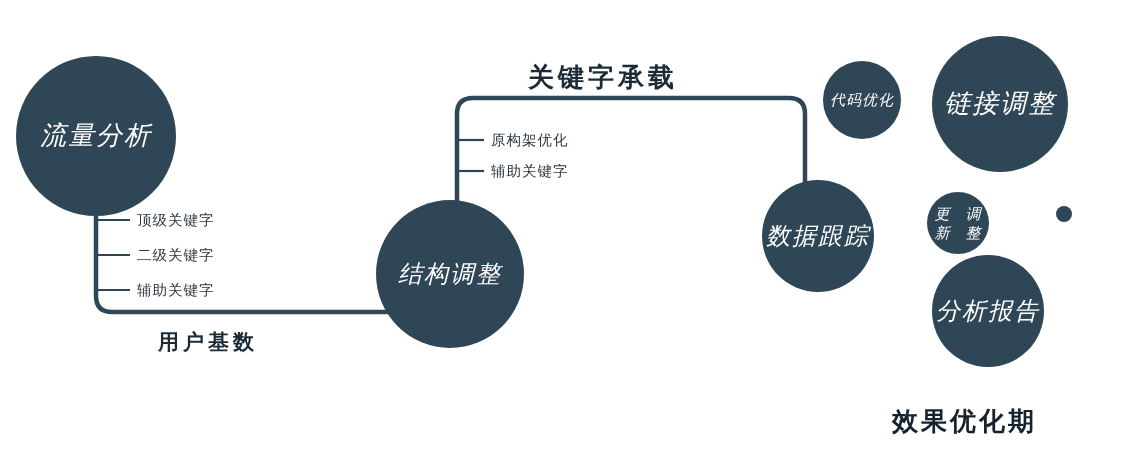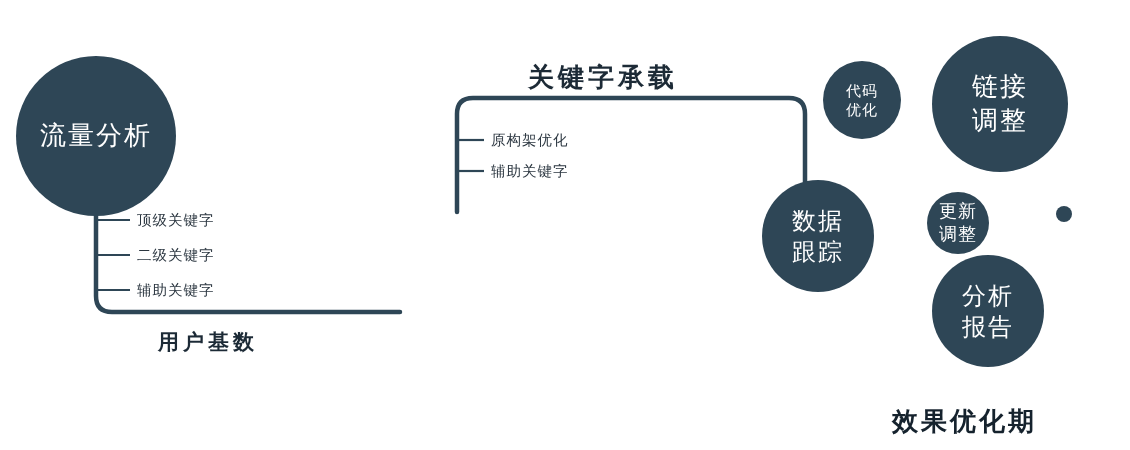--- a/index.html
+++ b/index.html
@@ -19,31 +19,32 @@
     position:absolute;left:0;top:0;width:1130px;height:450px;
   }
   .connectors path{
     fill:none;stroke:var(--accent);stroke-width:4.5;stroke-linecap:round;
   }
   .connectors line{
     stroke:var(--accent);stroke-width:2.2;
   }
   .node{
     position:absolute;border-radius:50%;background:var(--accent);
-    color:#ffffff;display:flex;flex-direction:column;align-items:center;
+    color:#ffffff;display:flex;flex-direction:row;align-items:center;
     justify-content:center;text-align:center;letter-spacing:2px;
     line-height:1.3;
+    font-style:italic;
   }
   .node span{display:block;}
   .n-traffic{left:16px;top:56px;width:160px;height:160px;font-size:26px;text-align:right;}
   .n-structure{left:376px;top:200px;width:148px;height:148px;font-size:24px;}
   .n-tracking{left:762px;top:180px;width:112px;height:112px;font-size:24px;}
   .n-code{left:823px;top:61px;width:78px;height:78px;font-size:15px;letter-spacing:1px;}
   .n-link{left:932px;top:36px;width:136px;height:136px;font-size:26px;}
-  .n-update{left:927px;top:192px;width:62px;height:62px;font-size:18px;letter-spacing:1px;}
+  .n-update{left:927px;top:192px;width:62px;height:62px;font-size:15px;letter-spacing:1px;}
   .n-dot{left:1056px;top:206px;width:16px;height:16px;}
   .n-report{left:932px;top:255px;width:112px;height:112px;font-size:24px;}
   .branch-label{
     position:absolute;color:#2B3640;font-size:14.5px;letter-spacing:1px;
     line-height:1;white-space:nowrap;
   }
   .b-t1{left:137px;top:213px;}
   .b-t2{left:137px;top:248px;}
   .b-t3{left:137px;top:283px;}
   .b-s1{left:491px;top:133px;}
@@ -71,20 +72,23 @@
     <line x1="96" y1="255" x2="130" y2="255"></line>
     <line x1="96" y1="290" x2="130" y2="290"></line>
     <line x1="457" y1="140" x2="484" y2="140"></line>
     <line x1="457" y1="171" x2="484" y2="171"></line>
   </svg>
 
   <div class="node n-traffic">
     <span>流量分析</span>
   </div>
 
+  <div class="node n-structure">
+    <span>结构调整</span>
+  </div>
 
   <div class="node n-tracking">
     <span>数据</span>
     <span>跟踪</span>
   </div>
 
   <div class="node n-code">
     <span>代码</span>
     <span>优化</span>
   </div>

